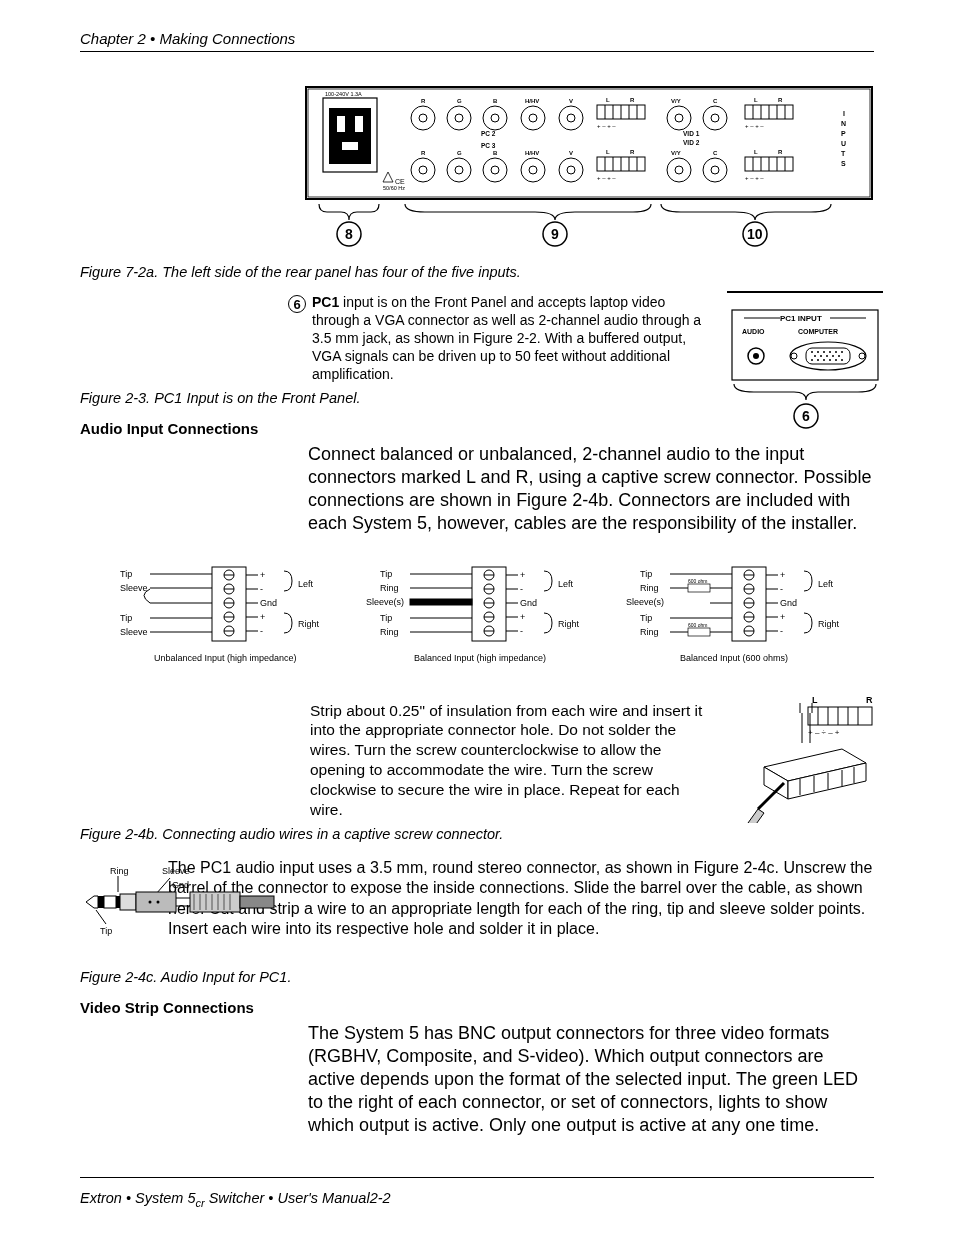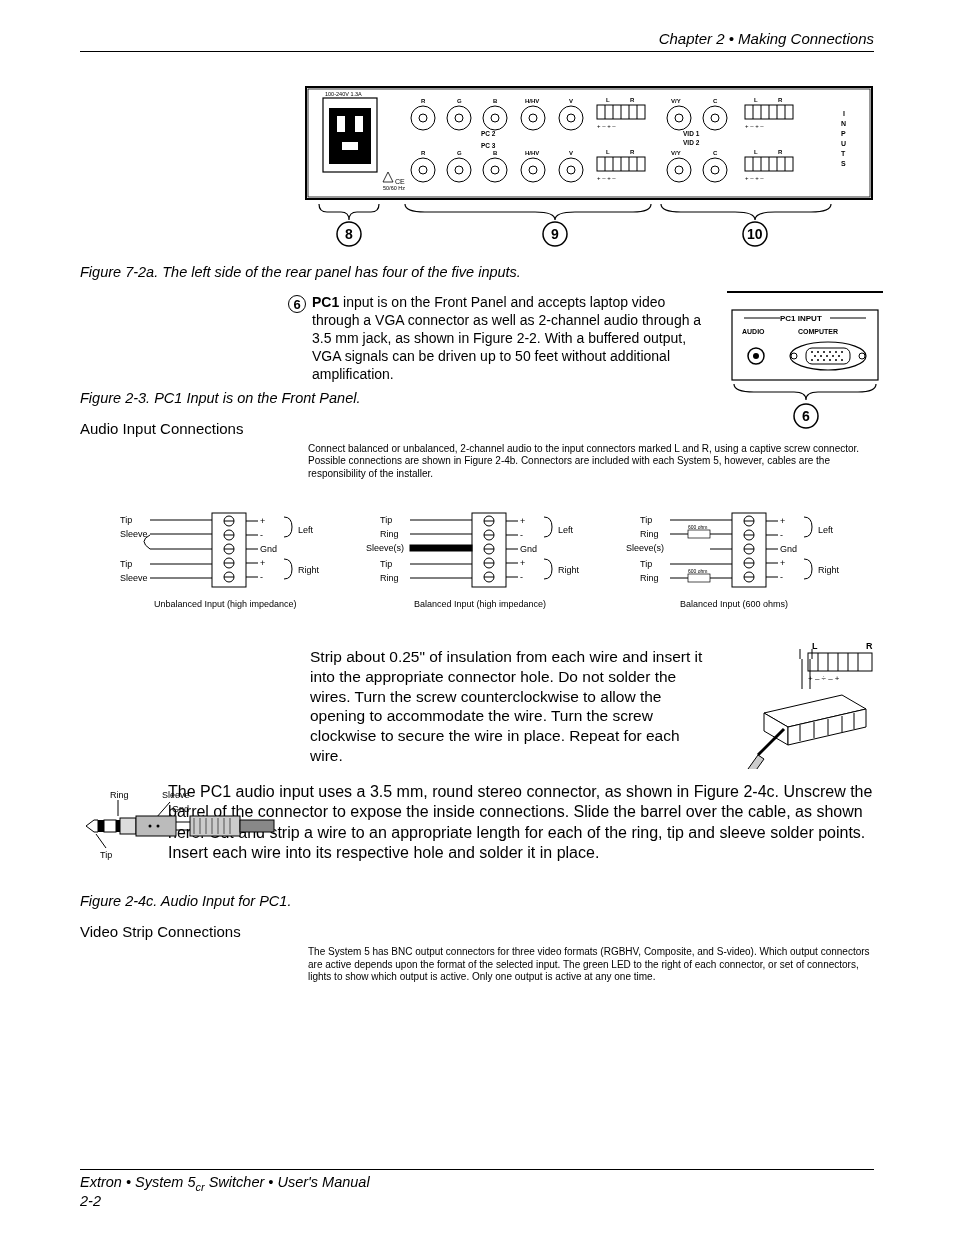--- a/index.html
+++ b/index.html
@@ -1,37 +1,37 @@
 <!DOCTYPE html>
 <html><head>
 <meta charset="utf-8">
 <style>
   * { box-sizing: border-box; margin: 0; padding: 0; }
   html, body { width: 954px; background: #fff; font-family: Arial, Helvetica, sans-serif; color: #000; }
   .page { width: 954px; height: 1235px; padding: 30px 80px 30px 80px; position: relative; }
   .header-line { border-bottom: 1px solid #000; margin-bottom: 4px; }
-  .chapter-header { text-align: right; font-style: italic; font-size: 15px; padding-bottom: 4px; }
+  .chapter-header { font-style: italic; font-size: 15px; padding-bottom: 4px; }
   .caption { font-style: italic; font-size: 14.5px; margin: 6px 0 14px 0; }
-  .section-heading { font-weight: normal; font-size: 15px; margin: 14px 0 6px 0; }
-  .body-text { font-size: 10px; line-height: 1.28; margin-left: 228px; margin-bottom: 10px; }
+  .section-heading { font-weight: bold; font-size: 15px; margin: 14px 0 6px 0; }
+  .body-text { font-size: 18px; line-height: 1.28; margin-left: 228px; margin-bottom: 10px; }
   .fig-block { position: relative; }
   .rear-panel-svg { margin: 30px 0 0 225px; }
   .pc1-row { position: relative; margin-top: 8px; }
   .pc1-num { display:inline-block; width:18px; height:18px; border:1.5px solid #000; border-radius:50%; text-align:center; font-size:13px; font-weight:bold; line-height:18px; vertical-align: top; position:absolute; left:208px; top:1px;}
   .pc1-text { margin-left: 232px; font-size:14px; line-height:1.28; padding-right: 170px; }
   .pc1-text b { font-weight: bold; }
   .pc1-panel { position:absolute; right:-10px; top:-4px; }
   .audio-diagrams { margin: 16px 0 6px 0; }
   .wire-instr-row { position:relative; margin-top:10px;}
   .wire-text { margin-left:230px; font-size:15.5px; line-height:1.28; padding-right:170px;}
   .wire-fig { position:absolute; right:-10px; top:-8px;}
   .stereo-row { position:relative; margin-top:16px; }
   .stereo-fig { position:absolute; left:0; top:6px;}
   .stereo-text { margin-left:88px; font-size:16px; line-height:1.28;}
-  .footer { position:absolute; bottom:26px; left:80px; right:80px; border-top:1px solid #000; padding-top:4px; font-style:italic; font-size:14.5px; display:flex; justify-content:space-between;flex-direction:column;}
+  .footer { position:absolute; bottom:26px; left:80px; right:80px; border-top:1px solid #000; padding-top:12px; font-style:italic; font-size:14.5px; display:flex; justify-content:flex-start;}
   .footer .cr { font-size:11px; font-style:italic; vertical-align: sub;}
 </style>
 </head>
 <body>
 
 <div class="page">
 
   
   <div class="chapter-header">Chapter 2 • Making Connections</div>
   <div class="header-line"></div>
@@ -416,20 +416,21 @@
 
         <line x1="-6" y1="60" x2="20" y2="34" stroke="#000" stroke-width="3"></line>
         <polygon points="-16,74 -6,60 0,64 -10,78" fill="#ccc" stroke="#000"></polygon>
 
         <line x1="38" y1="-36" x2="38" y2="-6" stroke="#000" stroke-width="1"></line>
         <line x1="46" y1="-36" x2="46" y2="-6" stroke="#000" stroke-width="1"></line>
         <path d="M 36 -46 L 36 -36 M 48 -46 L 48 -36" stroke="#000"></path>
       </g>
     </svg>
   </div>
+  <div class="caption">Figure 2-4b. Connecting audio wires in a captive screw connector.</div>
 
   
   <div class="stereo-row">
     <svg class="stereo-fig" width="200" height="80" viewBox="0 0 200 80">
       <text x="30" y="10" font-size="9">Ring</text>
       <text x="82" y="10" font-size="9">Sleeve</text>
       <text x="92" y="24" font-size="9">Gnd</text>
       <text x="20" y="70" font-size="9">Tip</text>
       <path d="M 38 12 L 38 28" stroke="#000"></path>
       <path d="M 90 14 L 76 30" stroke="#000"></path>

